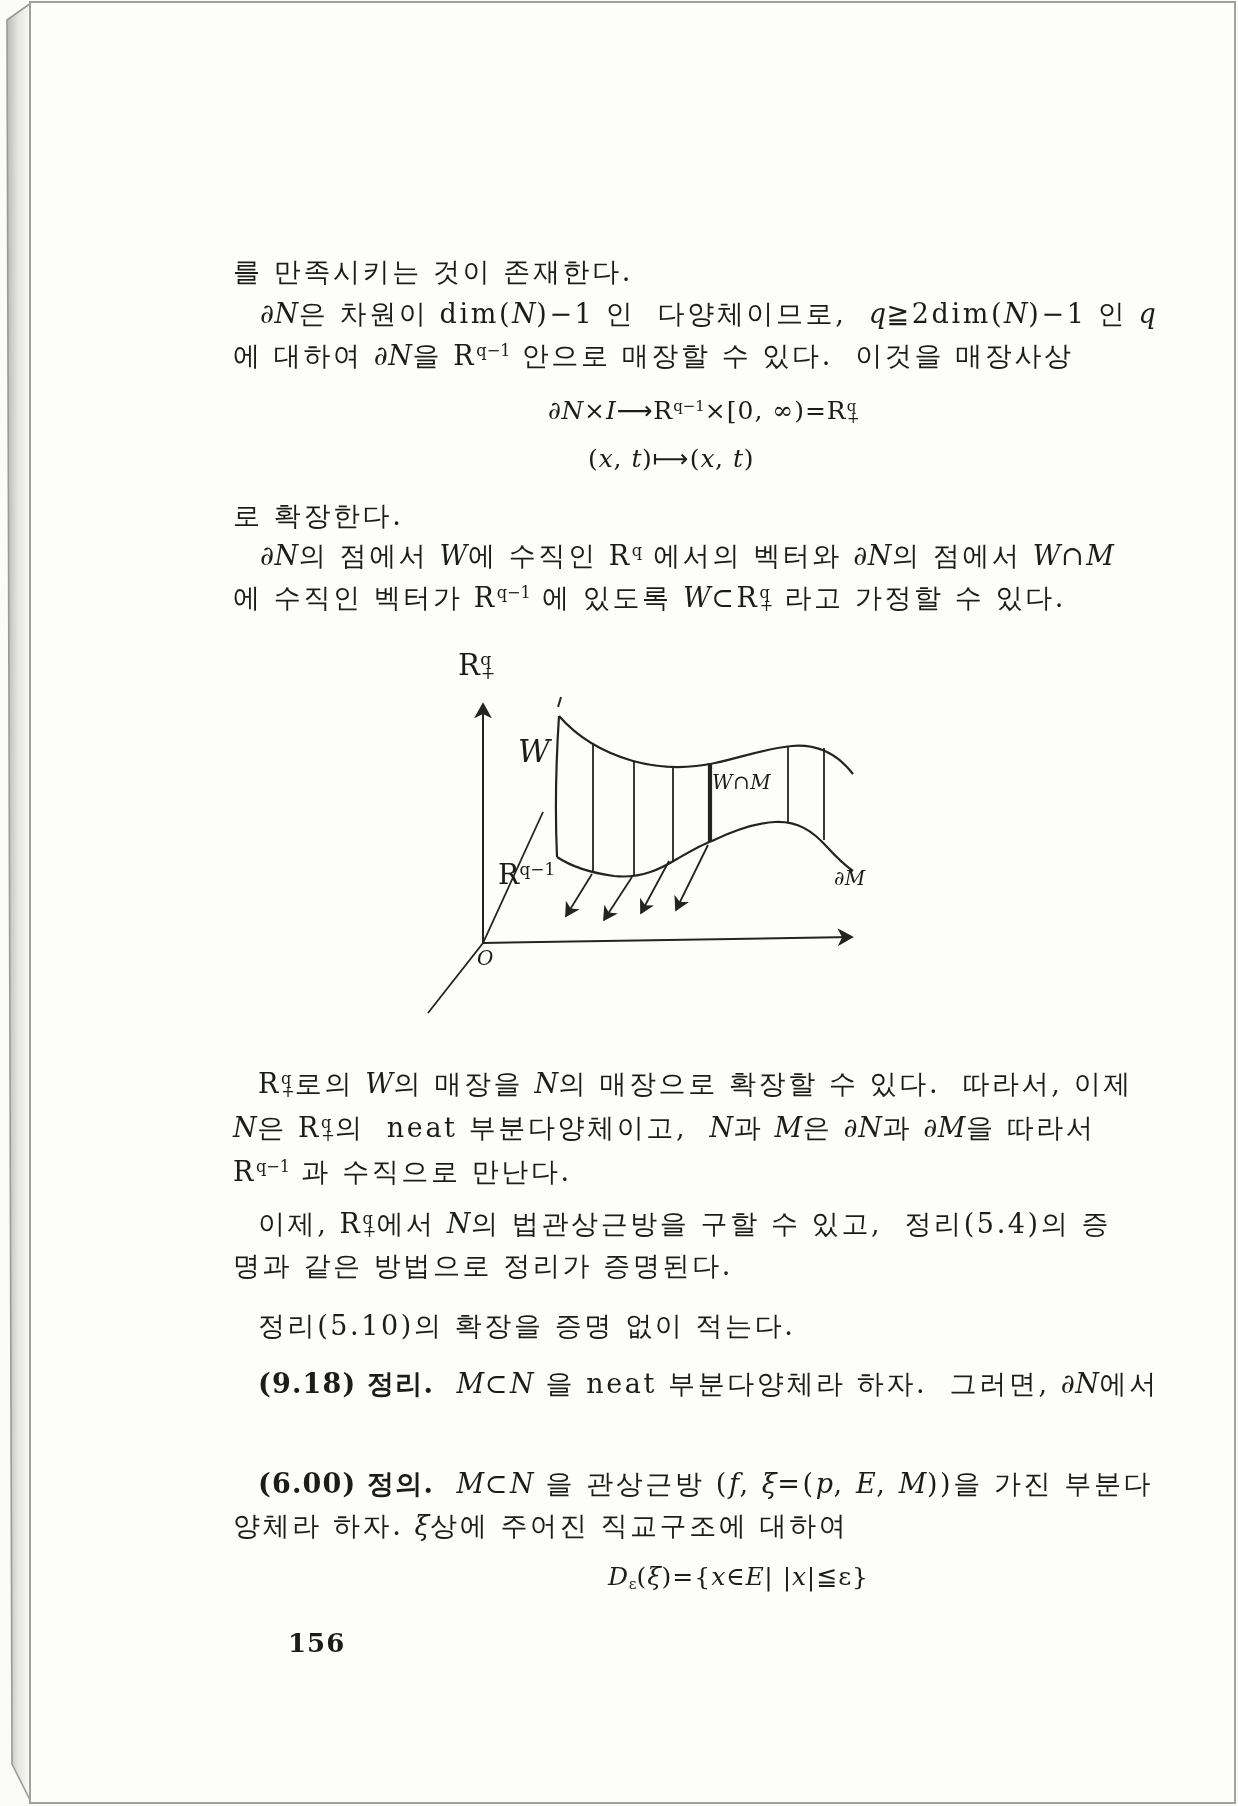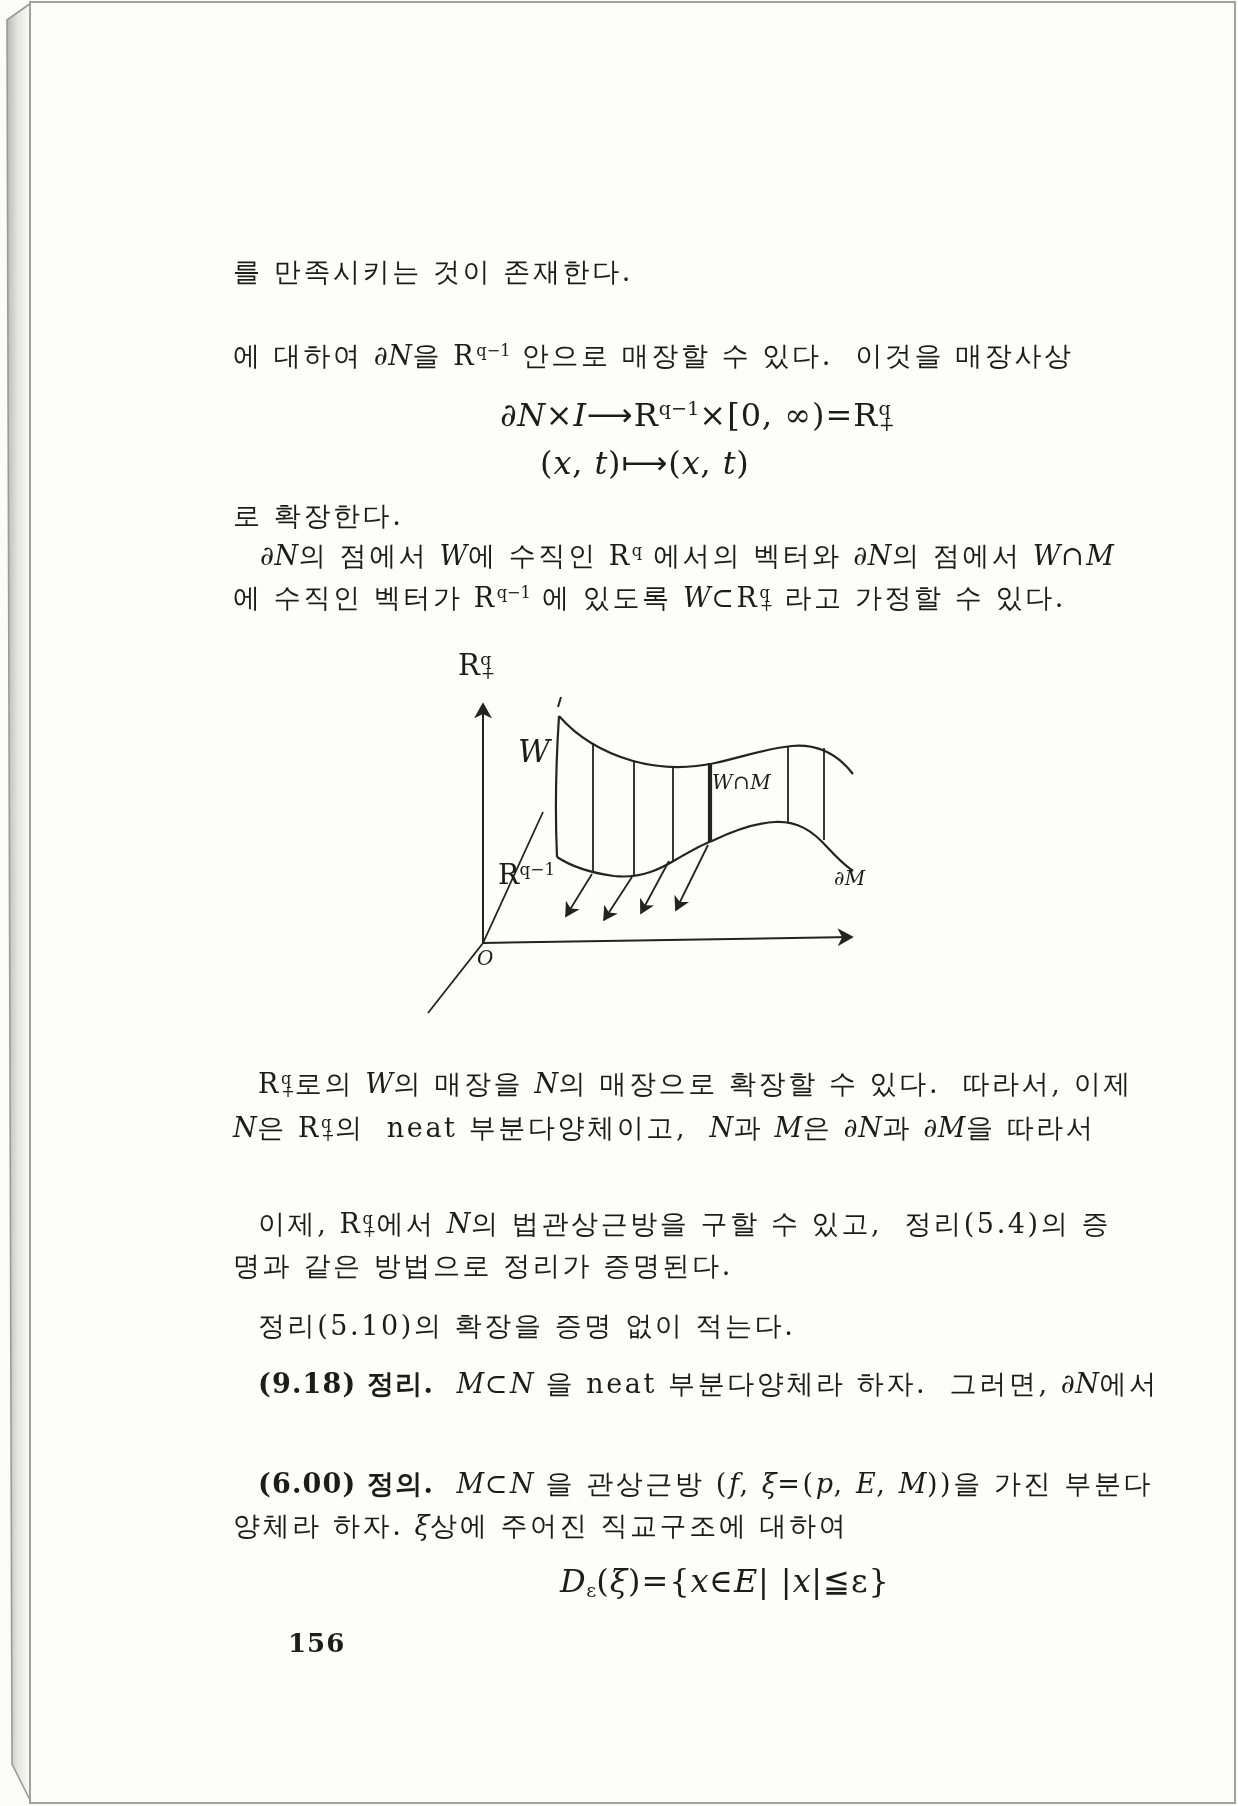--- a/index.html
+++ b/index.html
@@ -1,21 +1,21 @@
 <!DOCTYPE html>
 <html><head>
 <meta charset="utf-8">
 <style>
   html,body{margin:0;padding:0;background:#f4f4f1;}
   .canvas{position:relative;width:1238px;height:1806px;overflow:hidden;
           font-family:"DejaVu Serif","Liberation Serif",serif;color:#1c1c1a;background:#fbfbf9;}
   .frame-svg{position:absolute;left:0;top:0;z-index:0;}
   .content{position:absolute;left:0;top:0;width:1066px;height:1806px;z-index:1;}
   .line{position:absolute;font-size:27px;letter-spacing:2.6px;white-space:pre;line-height:1.15;}
-  .eq{position:absolute;font-size:32px;letter-spacing:1px;white-space:pre;}
+  .eq{position:absolute;font-size:25px;letter-spacing:1px;white-space:pre;margin-left:48px;}
   .line i,.eq i{font-style:italic;letter-spacing:0.6px;}
   .line b{font-weight:bold;letter-spacing:1.2px;}
   sup{font-size:0.60em;vertical-align:0.55em;letter-spacing:0;}
   sub{font-size:0.60em;vertical-align:-0.25em;letter-spacing:0;}
   sup + sub{margin-left:-0.62em;}
   .ar{font-family:"DejaVu Sans","Liberation Sans",sans-serif;}
   .fig-label{position:absolute;font-size:20px;letter-spacing:0.5px;white-space:pre;}
   .page-number{position:absolute;left:288px;top:1628px;font-size:26px;font-weight:bold;letter-spacing:1px;}
   svg .stroke{stroke:#23231f;fill:none;}
 </style>
@@ -33,20 +33,21 @@
       </linearGradient>
     </defs>
     <rect x="0" y="0" width="1238" height="1806" fill="#fbfbf9"></rect>
     <polygon points="31,3 7,20 12,1764 31,1802" fill="url(#edgeGrad)" stroke="#9b9b94" stroke-width="1.6"></polygon>
     <rect x="30" y="2" width="1205" height="1801" fill="#fdfdfb" stroke="#a2a29b" stroke-width="2"></rect>
   </svg>
 
   <div class="content">
 
     <div class="line" style="left:233px;top:256px">를 만족시키는 것이 존재한다.</div>
+    <div class="line" style="left:260px;top:298px"><i>∂N</i>은 차원이 dim(<i>N</i>)−1 인  다양체이므로,  <i>q</i>≧2dim(<i>N</i>)−1 인 <i>q</i></div>
     <div class="line" style="left:233px;top:340px">에 대하여 <i>∂N</i>을 R<sup>q−1</sup> 안으로 매장할 수 있다.  이것을 매장사상</div>
 
     <div class="eq" style="left:500px;top:396px"><i>∂N</i>×<i>I</i><span class="ar">⟶</span>R<sup>q−1</sup>×[0, ∞)=R<sup>q</sup><sub>+</sub></div>
     <div class="eq" style="left:540px;top:444px">(<i>x</i>, <i>t</i>)<span class="ar">⟼</span>(<i>x</i>, <i>t</i>)</div>
 
     <div class="line" style="left:233px;top:500px">로 확장한다.</div>
     <div class="line" style="left:260px;top:540px"><i>∂N</i>의 점에서 <i>W</i>에 수직인 R<sup>q</sup> 에서의 벡터와 <i>∂N</i>의 점에서 <i>W</i>∩<i>M</i></div>
     <div class="line" style="left:233px;top:582px">에 수직인 벡터가 R<sup>q−1</sup> 에 있도록 <i>W</i>⊂R<sup>q</sup><sub>+</sub> 라고 가정할 수 있다.</div>
 
     <svg style="position:absolute;left:350px;top:620px" width="560" height="480" viewBox="350 620 560 480">
@@ -80,20 +81,21 @@
 
     <div class="fig-label" style="left:458px;top:648px;font-size:29px">R<sup>q</sup><sub>+</sub></div>
     <div class="fig-label" style="left:518px;top:733px;font-size:31px"><i>W</i></div>
     <div class="fig-label" style="left:712px;top:770px"><i>W</i>∩<i>M</i></div>
     <div class="fig-label" style="left:834px;top:866px"><i>∂M</i></div>
     <div class="fig-label" style="left:498px;top:858px;font-size:28px">R<sup>q−1</sup></div>
     <div class="fig-label" style="left:477px;top:946px"><i>O</i></div>
 
     <div class="line" style="left:258px;top:1068px">R<sup>q</sup><sub>+</sub>로의 <i>W</i>의 매장을 <i>N</i>의 매장으로 확장할 수 있다.  따라서, 이제</div>
     <div class="line" style="left:233px;top:1112px"><i>N</i>은 R<sup>q</sup><sub>+</sub>의  neat 부분다양체이고,  <i>N</i>과 <i>M</i>은 <i>∂N</i>과 <i>∂M</i>을 따라서</div>
+    <div class="line" style="left:233px;top:1156px">R<sup>q−1</sup> 과 수직으로 만난다.</div>
     <div class="line" style="left:258px;top:1208px">이제, R<sup>q</sup><sub>+</sub>에서 <i>N</i>의 법관상근방을 구할 수 있고,  정리(5.4)의 증</div>
     <div class="line" style="left:233px;top:1250px">명과 같은 방법으로 정리가 증명된다.</div>
     <div class="line" style="left:258px;top:1310px">정리(5.10)의 확장을 증명 없이 적는다.</div>
     <div class="line" style="left:258px;top:1368px"><b>(9.18) 정리.</b>  <i>M</i>⊂<i>N</i> 을 neat 부분다양체라 하자.  그러면, <i>∂N</i>에서</div>
     <div class="line" style="left:258px;top:1468px"><b>(6.00) 정의.</b>  <i>M</i>⊂<i>N</i> 을 관상근방 (<i>f</i>, <i>ξ</i>=(<i>p</i>, <i>E</i>, <i>M</i>))을 가진 부분다</div>
     <div class="line" style="left:233px;top:1510px">양체라 하자. <i>ξ</i>상에 주어진 직교구조에 대하여</div>
 
     <div class="eq" style="left:560px;top:1562px"><i>D</i><sub>ε</sub>(<i>ξ</i>)={<i>x</i>∈<i>E</i>| |<i>x</i>|≦ε}</div>
 
     <div class="page-number">156</div>

